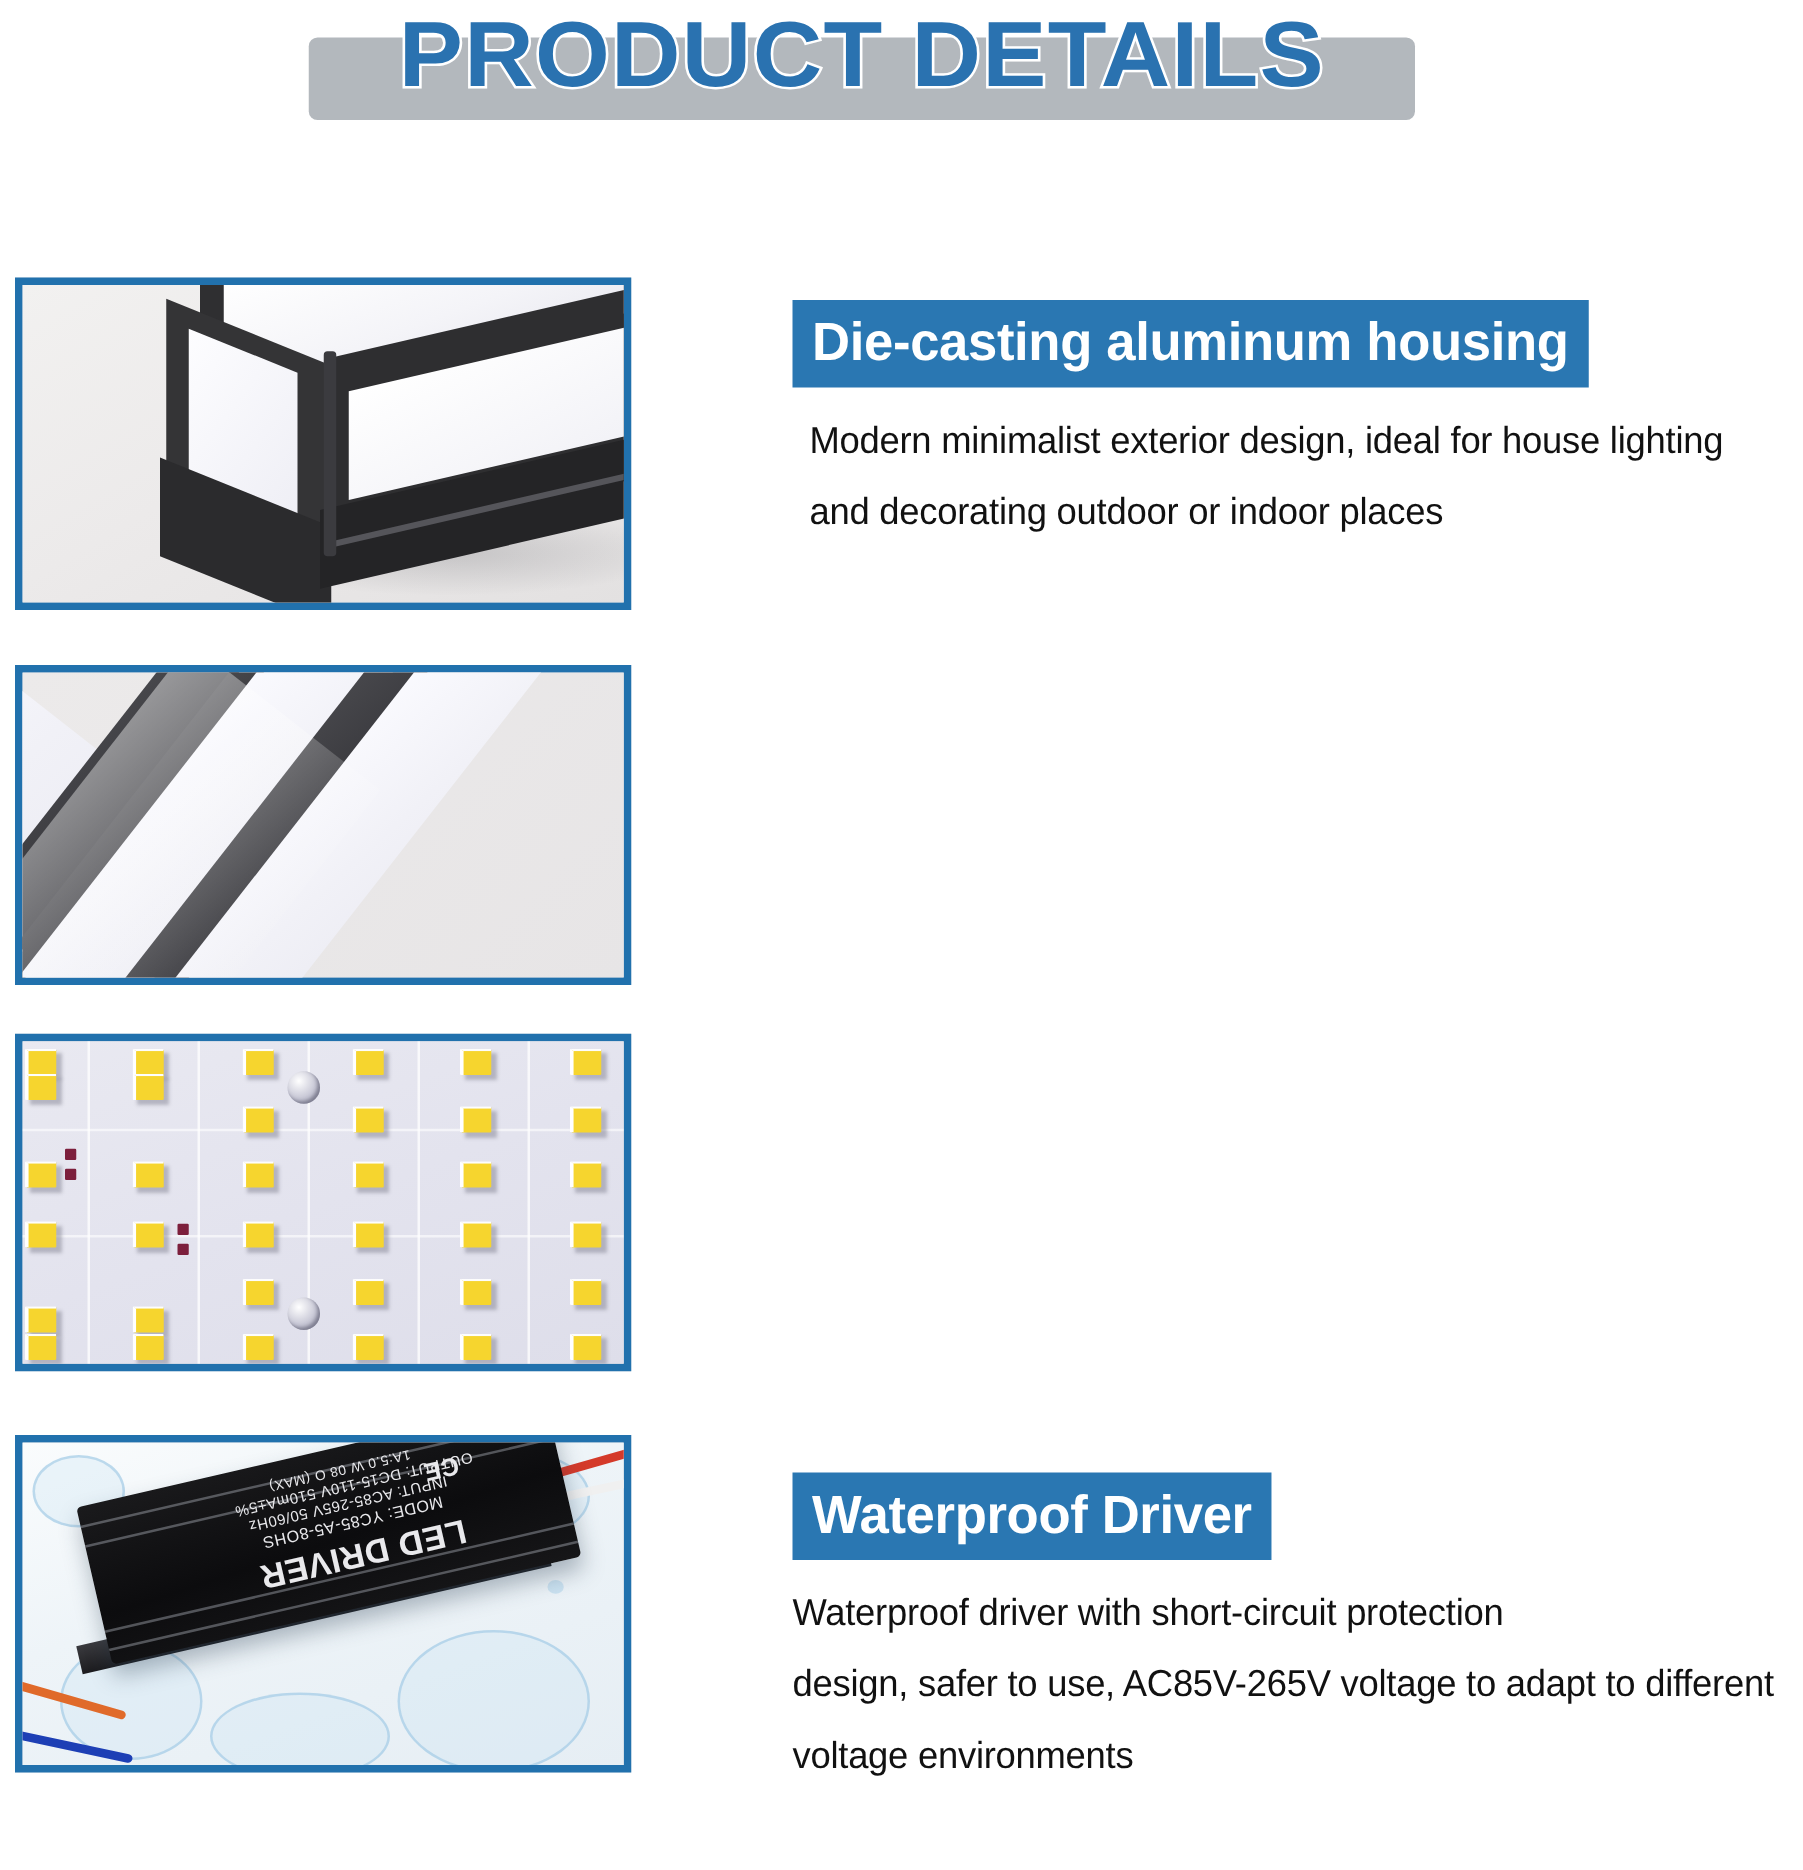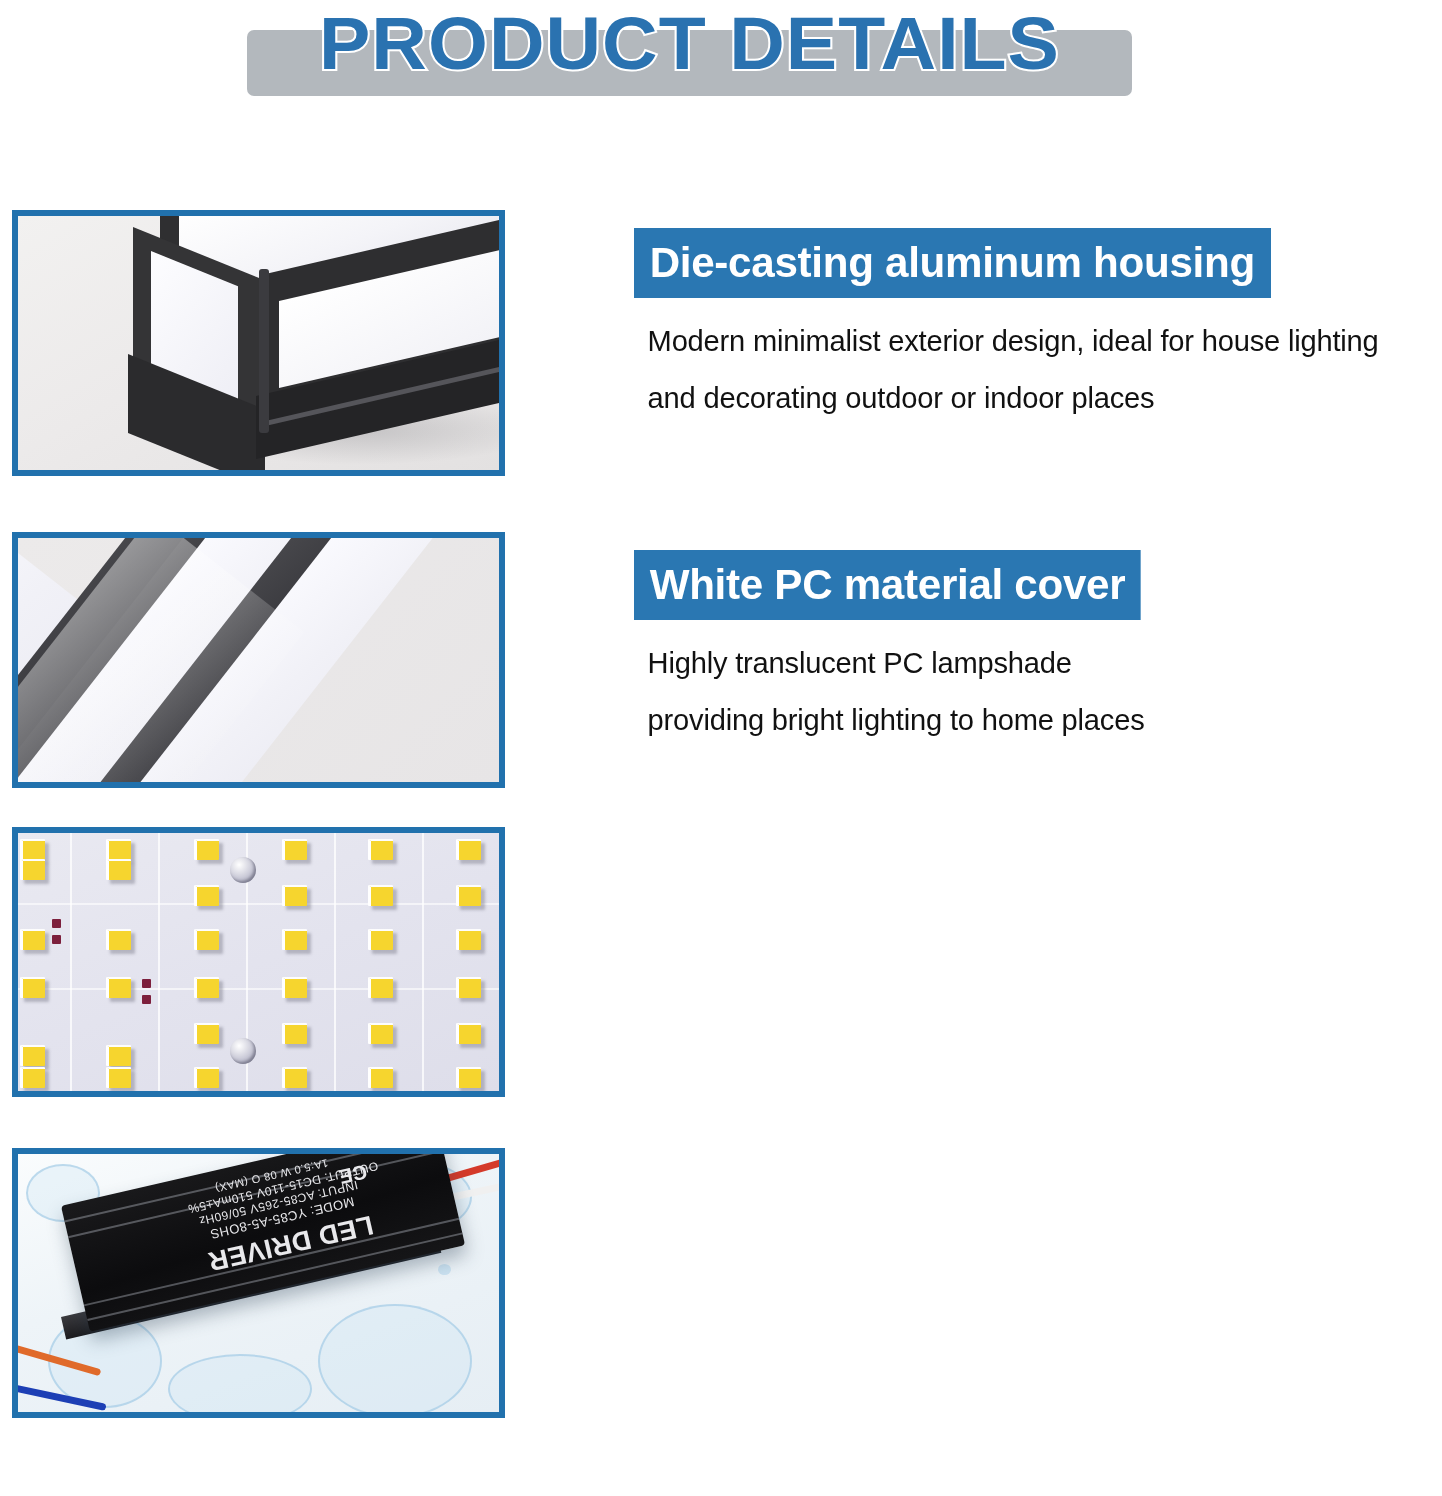--- a/index.html
+++ b/index.html
@@ -320,21 +320,21 @@
   }
 </style>
 </head>
 <body>
 
 <div id="header-banner">
   <div id="banner-bar"></div>
   <div id="page-title">PRODUCT DETAILS</div>
 </div>
 
-<div class="feature-row" style="top:210px; height:268px;">
+<div class="feature-row" style="top:222px; height:268px;">
   <div class="photo-frame" style="top:0; width:493px; height:266px;">
     <div class="photo-inner">
       <div class="p1-bg"></div>
       <div class="p1-lamp">
         <div class="p1-shadow"></div>
         <div class="p1-topface"></div>
         <div class="p1-toppanel"></div>
         <div class="p1-rightface"></div>
         <div class="p1-rightpanel"></div>
         <div class="p1-leftface"></div>
@@ -362,27 +362,20 @@
 
       <div class="p2-band p2-white" style="left:-96px; top:-60px; width:250px; height:900px;"></div>
       <div class="p2-band p2-black" style="left:154px; top:-60px; width:52px; height:900px;"></div>
       <div class="p2-band p2-black" style="left:212px; top:-60px; width:22px; height:900px;"></div>
       <div class="p2-band p2-white" style="left:234px; top:-60px; width:86px; height:900px;"></div>
       <div class="p2-band p2-black" style="left:320px; top:-60px; width:40px; height:900px;"></div>
       <div class="p2-band p2-white" style="left:360px; top:-60px; width:80px; height:900px;"></div>
       <div class="p2-sheen"></div>
     </div>
   </div>
-  <div class="feature-text" style="top:18px;">
-    <div class="feature-heading">White PC material cover</div>
-    <div class="feature-body">
-      <span class="bline indent-1">Highly translucent PC lampshade</span>
-      <span class="bline indent-1">providing bright lighting to home places</span>
-    </div>
-  </div>
 </div>
 
 <div class="feature-row" style="top:827px; height:272px;">
   <div class="photo-frame" style="top:0; width:493px; height:270px;">
     <div class="photo-inner">
       <div class="p3-bg"></div>
 
       <div class="p3-trace-v" style="left:52px;"></div>
       <div class="p3-trace-v" style="left:140px;"></div>
       <div class="p3-trace-v" style="left:228px;"></div>
@@ -474,13 +467,21 @@
 
         <div class="p4-label" style="left:34%; top:56%; font-size:27px; font-weight:bold;">LED DRIVER</div>
         <div class="p4-label" style="left:36%; top:42%; font-size:13px;">MODE: YC85-A5-8OHS</div>
         <div class="p4-label" style="left:34%; top:30%; font-size:12px;">INPUT: AC85-265V 50/60Hz</div>
         <div class="p4-label" style="left:32%; top:19%; font-size:12px;">OUTPUT: DC15-110V 510mA±5%</div>
         <div class="p4-label" style="left:40%; top:9%; font-size:11px;">1A:5.0 W 08 O (MAX)</div>
         <div class="p4-label" style="left:72%; top:18%; font-size:20px; font-weight:bold;">CE</div>
       </div>
     </div>
   </div>
+  <div class="feature-text" style="top:30px;">
+    <div class="feature-heading">Waterproof Driver</div>
+    <div class="feature-body">
+      <span class="bline">Waterproof driver with short-circuit protection</span>
+      <span class="bline">design, safer to use, AC85V-265V voltage to adapt to different</span>
+      <span class="bline">voltage environments</span>
+    </div>
+  </div>
 </div>
 
 </body></html>

